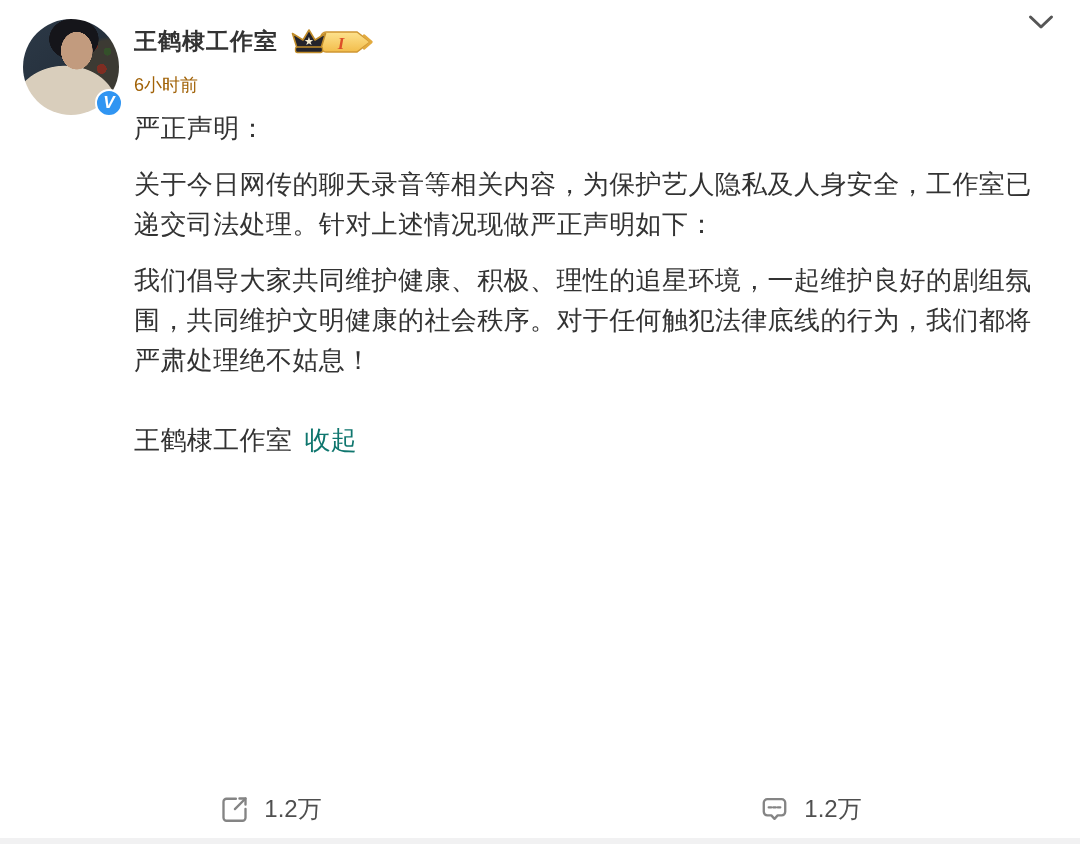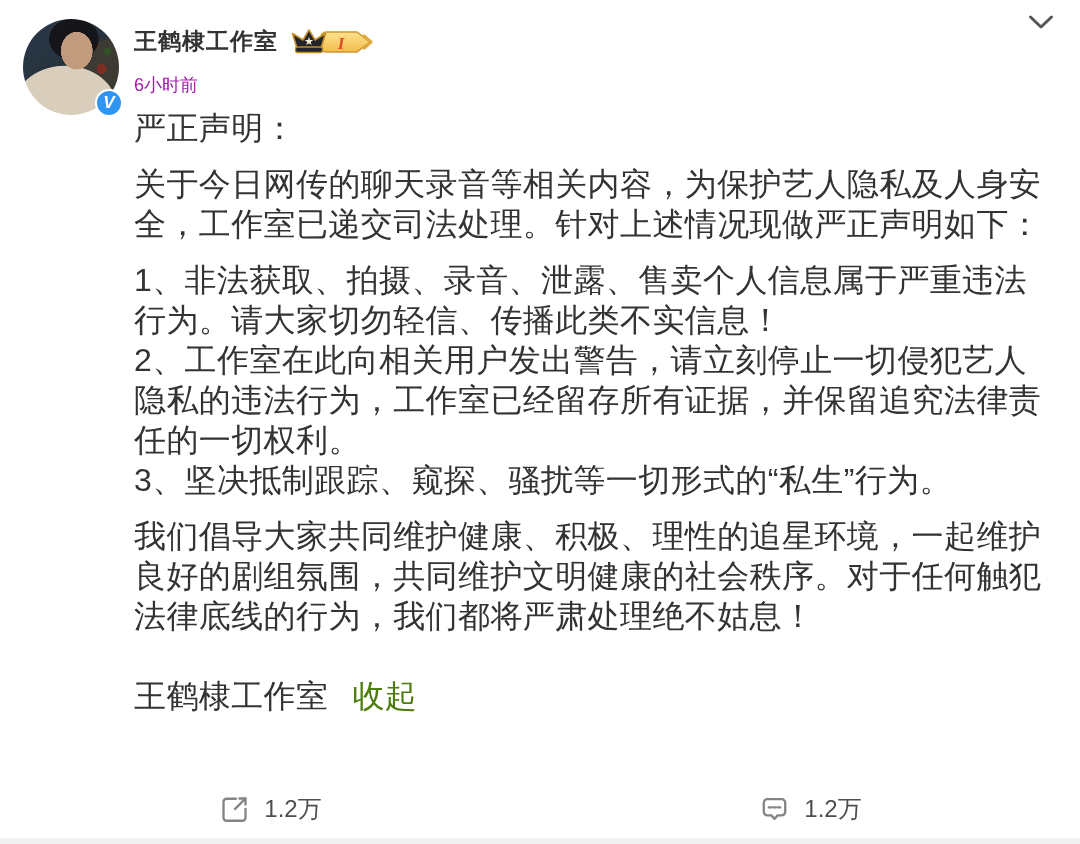--- a/index.html
+++ b/index.html
@@ -31,39 +31,39 @@
     background: #3095f2; border: 2.5px solid #ffffff;
     color: #fff; font-weight: bold; font-size: 17px;
     display: flex; align-items: center; justify-content: center;
     font-style: italic;
   }
 
   .header { position: absolute; left: 134px; top: 26px; right: 70px; }
   .name-row { display: flex; align-items: center; gap: 10px; }
   .username { font-size: 23px; font-weight: bold; color: #333333; letter-spacing: 1px; }
   .vip-badge { display: inline-flex; align-items: center; height: 30px; }
-  .timestamp { margin-top: 16px; font-size: 18px; color: #a21caf; }
+  .timestamp { margin-top: 16px; font-size: 18px; color: #a16207; }
 
   .collapse-chevron {
     position: absolute; right: 24px; top: 10px;
     width: 30px; height: 24px; cursor: pointer;
     display: flex; align-items: center; justify-content: center;
   }
 
   
   .content {
     position: absolute; left: 134px; top: 108px; width: 920px;
-    font-size: 32px; line-height: 40px; color: #333333;
+    font-size: 26px; line-height: 40px; color: #333333;
     letter-spacing: 0.4px;
   }
   .content p { white-space: pre-line; margin-top: 16px; }
   .content p:first-child { margin-top: 0; }
   .signature-row { margin-top: 40px; }
   .signature { color: #333333; }
-  .collapse-link { color: #4d7c0f; text-decoration: none; margin-left: 24px; cursor: pointer; }
+  .collapse-link { color: #0f766e; text-decoration: none; margin-left: 12px; cursor: pointer; }
 
   
   .action-bar {
     position: absolute; left: 0; right: 0; top: 786px; height: 46px;
     display: flex; align-items: center;
   }
   .action {
     flex: 1; display: flex; align-items: center; justify-content: center;
     gap: 13px; cursor: pointer; background: none; border: none;
   }
@@ -112,23 +112,20 @@
 
   <div class="collapse-chevron">
     <svg width="28" height="17" viewBox="0 0 28 17">
       <path d="M3.5 3 L14 13 L24.5 3" fill="none" stroke="#565656" stroke-width="3" stroke-linecap="round" stroke-linejoin="round"></path>
     </svg>
   </div>
 
   <div class="content">
     <p>严正声明：</p>
     <p>关于今日网传的聊天录音等相关内容，为保护艺人隐私及人身安全，工作室已递交司法处理。针对上述情况现做严正声明如下：</p>
-    <p>1、非法获取、拍摄、录音、泄露、售卖个人信息属于严重违法行为。请大家切勿轻信、传播此类不实信息！
-2、工作室在此向相关用户发出警告，请立刻停止一切侵犯艺人隐私的违法行为，工作室已经留存所有证据，并保留追究法律责任的一切权利。
-3、坚决抵制跟踪、窥探、骚扰等一切形式的“私生”行为。</p>
     <p>我们倡导大家共同维护健康、积极、理性的追星环境，一起维护良好的剧组氛围，共同维护文明健康的社会秩序。对于任何触犯法律底线的行为，我们都将严肃处理绝不姑息！</p>
     <div class="signature-row">
       <span class="signature">王鹤棣工作室</span><a class="collapse-link">收起</a>
     </div>
   </div>
 
   <div class="action-bar">
 
     <button class="action">
       <svg class="icon" viewBox="0 0 24 24" fill="none" stroke="#848484" stroke-width="1.7" stroke-linecap="round" stroke-linejoin="round">

